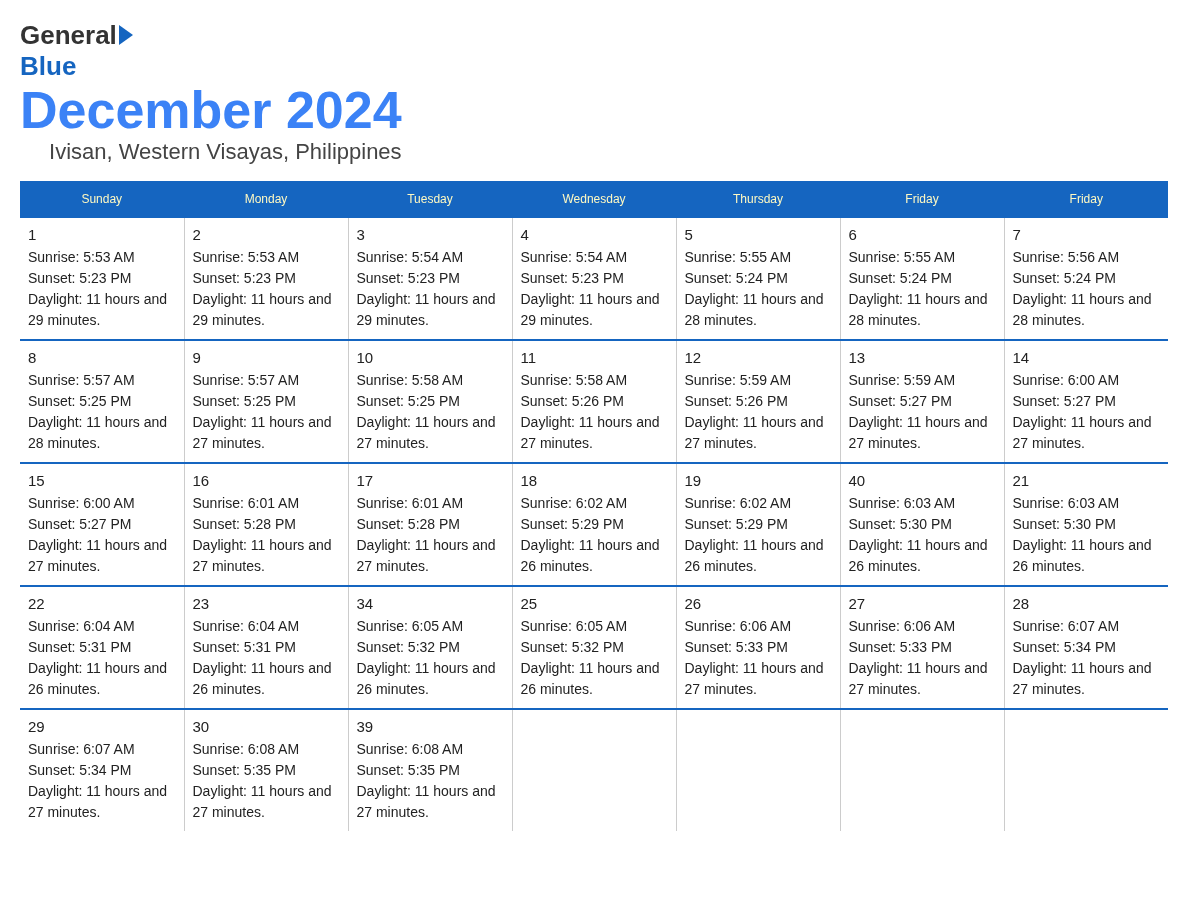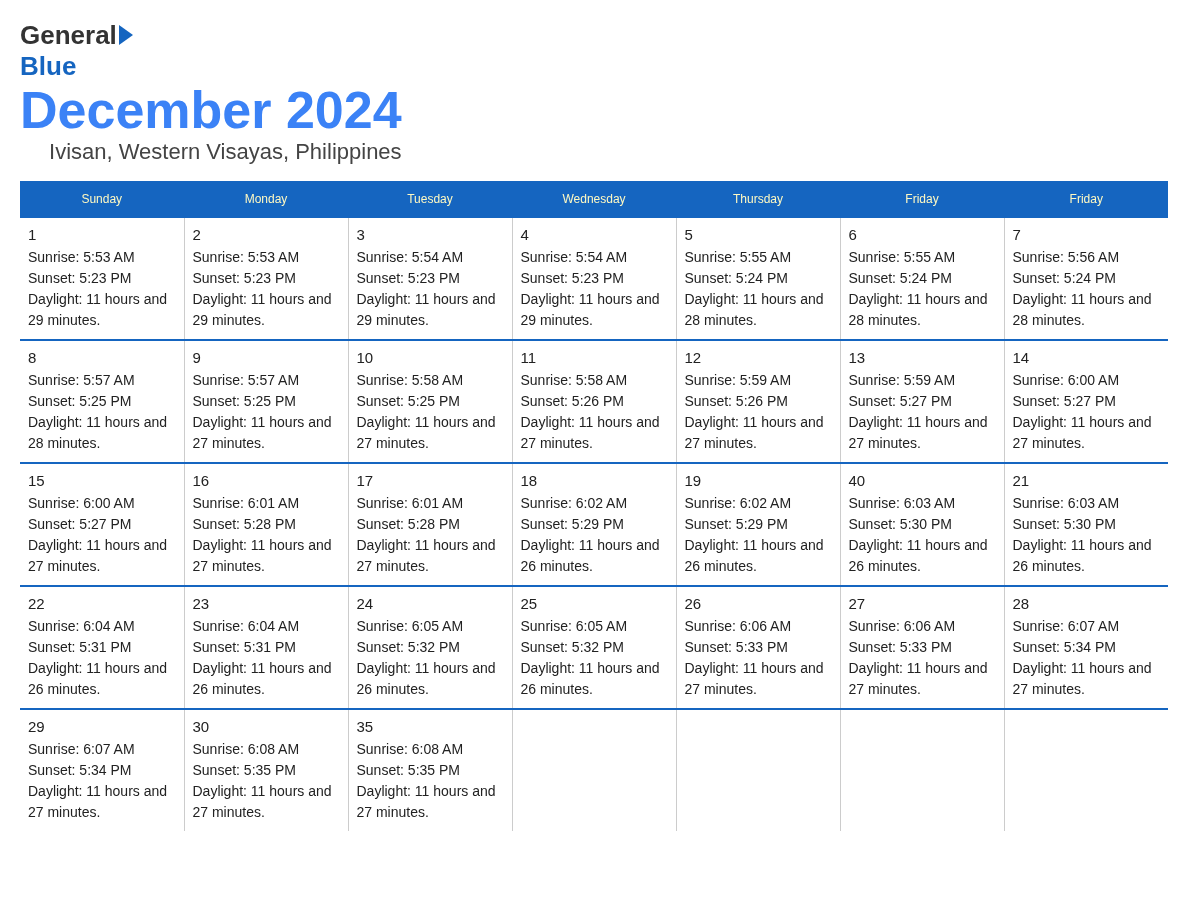--- a/index.html
+++ b/index.html
@@ -235,21 +235,21 @@
       <tr>
         <td>
           <span class="day-number">22</span>
           <div class="day-info">Sunrise: 6:04 AM<br>Sunset: 5:31 PM<br>Daylight: 11 hours and 26 minutes.</div>
         </td>
         <td>
           <span class="day-number">23</span>
           <div class="day-info">Sunrise: 6:04 AM<br>Sunset: 5:31 PM<br>Daylight: 11 hours and 26 minutes.</div>
         </td>
         <td>
-          <span class="day-number">24</span>
+          <span class="day-number">34</span>
           <div class="day-info">Sunrise: 6:05 AM<br>Sunset: 5:32 PM<br>Daylight: 11 hours and 26 minutes.</div>
         </td>
         <td>
           <span class="day-number">25</span>
           <div class="day-info">Sunrise: 6:05 AM<br>Sunset: 5:32 PM<br>Daylight: 11 hours and 26 minutes.</div>
         </td>
         <td>
           <span class="day-number">26</span>
           <div class="day-info">Sunrise: 6:06 AM<br>Sunset: 5:33 PM<br>Daylight: 11 hours and 27 minutes.</div>
         </td>
@@ -265,21 +265,21 @@
       <tr>
         <td>
           <span class="day-number">29</span>
           <div class="day-info">Sunrise: 6:07 AM<br>Sunset: 5:34 PM<br>Daylight: 11 hours and 27 minutes.</div>
         </td>
         <td>
           <span class="day-number">30</span>
           <div class="day-info">Sunrise: 6:08 AM<br>Sunset: 5:35 PM<br>Daylight: 11 hours and 27 minutes.</div>
         </td>
         <td>
-          <span class="day-number">35</span>
+          <span class="day-number">39</span>
           <div class="day-info">Sunrise: 6:08 AM<br>Sunset: 5:35 PM<br>Daylight: 11 hours and 27 minutes.</div>
         </td>
         <td class="empty-cell"></td>
         <td class="empty-cell"></td>
         <td class="empty-cell"></td>
         <td class="empty-cell"></td>
       </tr>
     </tbody>
 </table>
 

